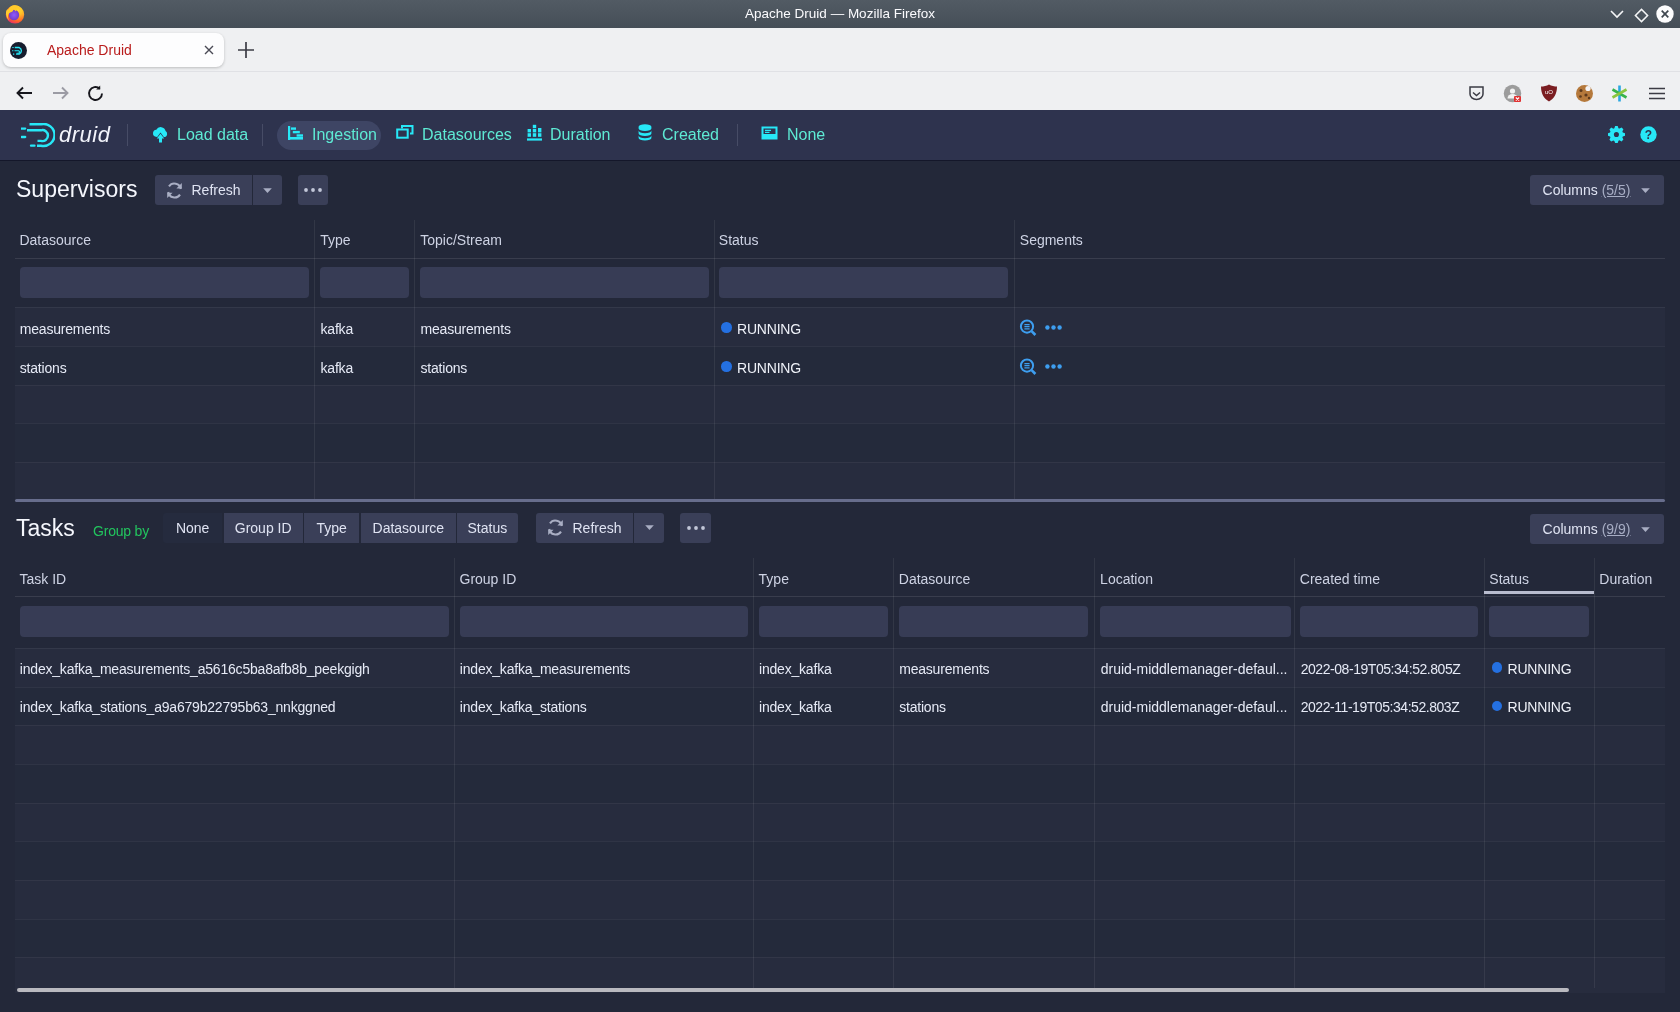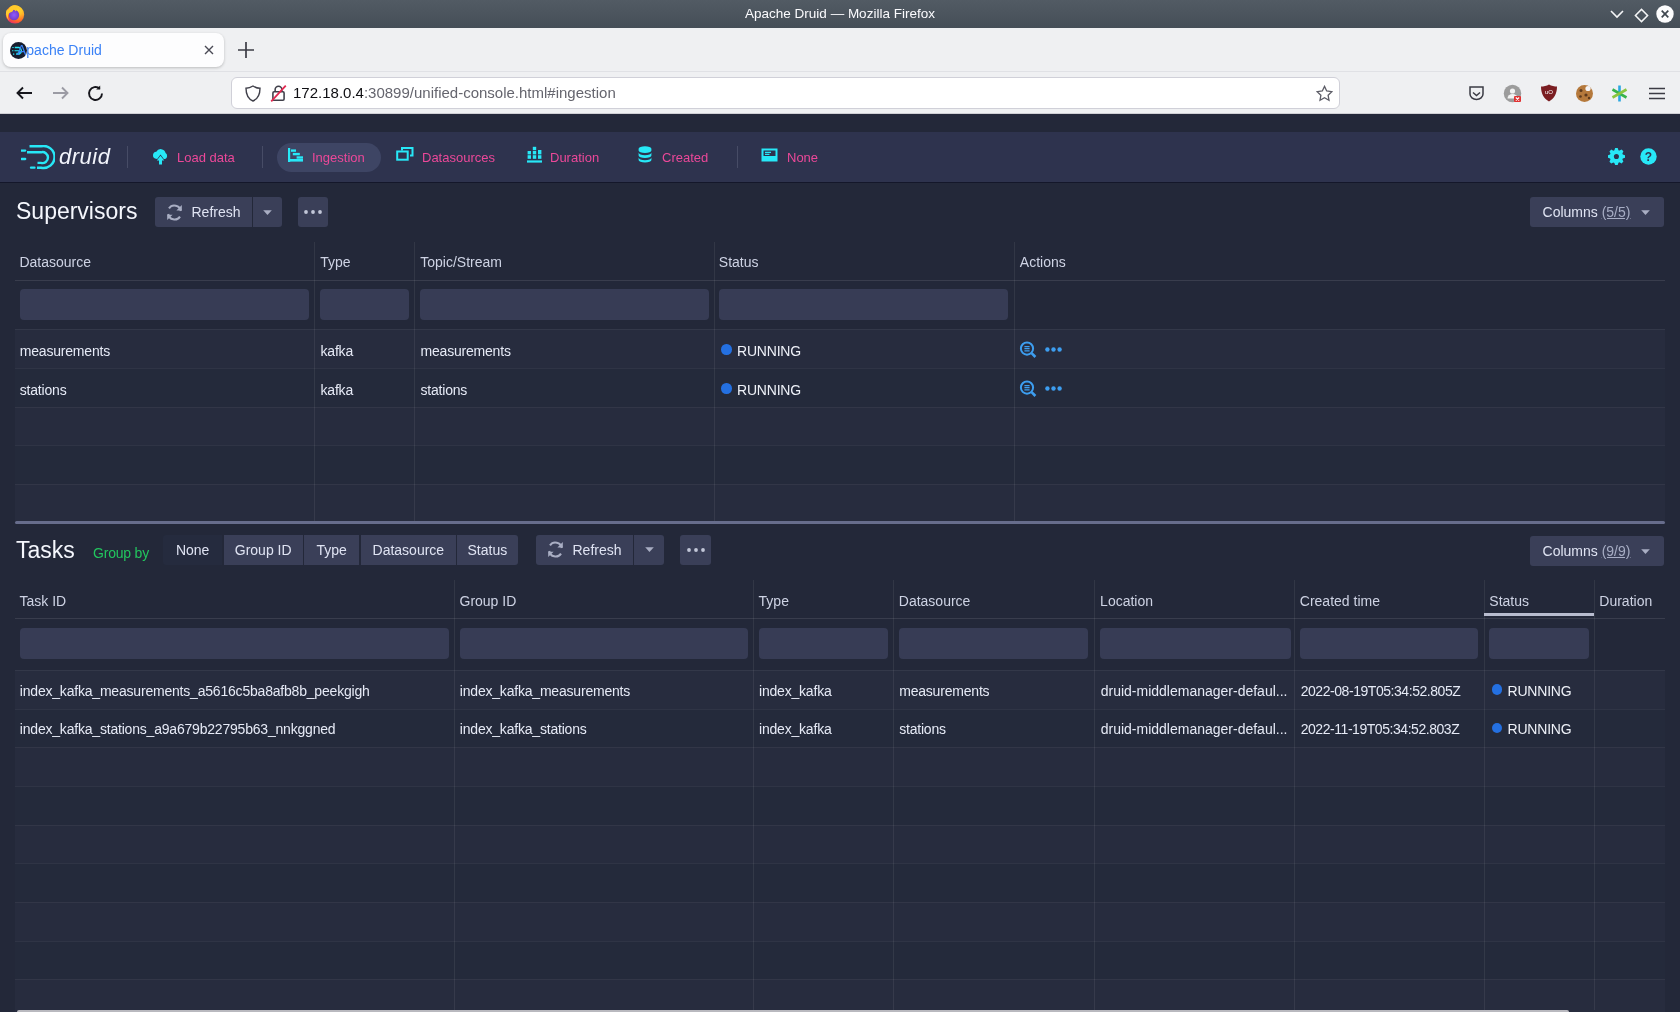--- a/index.html
+++ b/index.html
@@ -8,34 +8,34 @@
 .abs { position:absolute; }
 
 
 #titlebar { position:absolute; left:0; top:0; width:1680px; height:28px;
   background:linear-gradient(#525b64,#454e57); }
 #titletext { position:absolute; left:0; top:0; width:100%; height:28px; line-height:28px;
   text-align:center; color:#fbfbfe; font-size:13.5px; }
 #tabbar { position:absolute; left:0; top:28px; width:1680px; height:44px; background:#eff0f2; border-bottom:1px solid #e0e1e5; }
 #tab { position:absolute; left:3px; top:5px; width:221px; height:34px; background:#fdfdfe;
   border-radius:8px; box-shadow:0 1px 3px rgba(0,0,0,.22); }
-#tabtitle { position:absolute; left:14px; top:0; height:34px; line-height:34px; font-size:14px; color:#3b82f6; }
+#tabtitle { position:absolute; left:44px; top:0; height:34px; line-height:34px; font-size:14px; color:#b91c1c; }
 #urlbar { position:absolute; left:0; top:72px; width:1680px; height:42px; background:#eff0f2;
   border-bottom:1px solid #cfcfd4; }
 #urlfield { position:absolute; left:231px; top:5px; width:1109px; height:32px; background:#fff;
   border:1px solid #d0d0d8; border-radius:6px; }
 #urltext { position:absolute; left:61px; top:0; height:30px; line-height:30px; font-size:15px; color:#0f0f13; white-space:pre; }
 #urltext span { color:#65656e; }
 
 
-#console { position:absolute; left:0; top:132px; width:1680px; height:740px; background:#232839; }
+#console { position:absolute; left:0; top:110px; width:1680px; height:740px; background:#232839; }
 #navbar { position:absolute; left:0; top:0; width:1680px; height:50px; background:#2e334e;
   box-shadow:0 1px 0 #14172a; }
 .navsep { position:absolute; top:14px; width:1px; height:22px; background:#474c66; }
-.navitem { position:absolute; top:0; height:50px; display:flex; align-items:center; color:#ec4899; font-size:13px; }
+.navitem { position:absolute; top:0; height:50px; display:flex; align-items:center; color:#5eead4; font-size:16px; }
 #pill { position:absolute; left:277px; top:11px; width:104px; height:29px; background:#3e4564; border-radius:15px; }
 .wordmark { font-style:italic; font-size:22px; color:#f2f4fb; letter-spacing:0.5px; }
 
 .title { position:absolute; font-size:23px; color:#f5f7fd; }
 .btn { position:absolute; height:30px; background:#3a3f58; border-radius:3px; color:#dfe3f2;
   font-size:14px; display:flex; align-items:center; justify-content:center; }
 .btn .dim { color:#a7adc4;text-decoration:underline; }
 
 
 .vline { position:absolute; width:1px; background:rgba(255,255,255,.07); }
@@ -102,34 +102,20 @@
   <svg class="abs" style="left:16px;top:14px" width="17" height="14" viewBox="0 0 17 14">
     <path d="M16 7 H2 M7 1.5 L1.5 7 L7 12.5" stroke="#16161c" stroke-width="1.9" fill="none"></path>
   </svg>
   <svg class="abs" style="left:52px;top:14px" width="17" height="14" viewBox="0 0 17 14">
     <path d="M1 7 H15 M10 1.5 L15.5 7 L10 12.5" stroke="#9b9ba4" stroke-width="1.9" fill="none"></path>
   </svg>
   <svg class="abs" style="left:87px;top:13px" width="17" height="17" viewBox="0 0 17 17">
     <path d="M15 8.5 a6.5 6.5 0 1 1 -2.2 -4.9" stroke="#16161c" stroke-width="1.9" fill="none"></path>
     <path d="M13.2 0.5 v4 h-4 z" fill="#16161c"></path>
   </svg>
-  <div id="urlfield">
-    <svg class="abs" style="left:13px;top:7px" width="16" height="17" viewBox="0 0 16 17">
-      <path d="M8 1 C10.5 2.6 13 3.2 15 3.2 C15 10 12.5 14 8 16 C3.5 14 1 10 1 3.2 C3 3.2 5.5 2.6 8 1 Z" fill="none" stroke="#40404a" stroke-width="1.4"></path>
-    </svg>
-    <svg class="abs" style="left:37px;top:6px" width="19" height="19" viewBox="0 0 17 17">
-      <rect x="3.5" y="7" width="10" height="7.5" rx="1" fill="none" stroke="#40404a" stroke-width="1.4"></rect>
-      <path d="M5.5 7 V5 a3 3 0 0 1 6 0 V7" fill="none" stroke="#40404a" stroke-width="1.4"></path>
-      <path d="M2 15.5 L15 1.5" stroke="#e22850" stroke-width="1.6"></path>
-    </svg>
-    <div id="urltext">172.18.0.4<span>:30899/unified-console.html#ingestion</span></div>
-    <svg class="abs" style="left:1084px;top:7px" width="17" height="17" viewBox="0 0 17 17">
-      <path d="M8.5 1.4 L10.7 6 L15.8 6.7 L12.1 10.2 L13 15.2 L8.5 12.8 L4 15.2 L4.9 10.2 L1.2 6.7 L6.3 6 Z" fill="none" stroke="#5c5c66" stroke-width="1.3"></path>
-    </svg>
-  </div>
   <svg class="abs" style="left:1468px;top:13px" width="17" height="17" viewBox="0 0 17 17">
     <path d="M2 2 H15 V9 a6.5 5.5 0 0 1 -13 0 Z" fill="none" stroke="#3b3b44" stroke-width="1.5"></path>
     <path d="M5 7.5 L8.5 10.5 L12 7.5" stroke="#3b3b44" stroke-width="1.5" fill="none"></path>
   </svg>
   <svg class="abs" style="left:1503px;top:12px" width="19" height="19" viewBox="0 0 19 19">
     <circle cx="9.5" cy="9.5" r="8.7" fill="#9c9c9c"></circle>
     <circle cx="9.5" cy="7" r="2.6" fill="#f2f2f2"></circle>
     <path d="M4.5 14.5 a5 4.5 0 0 1 10 0 z" fill="#f2f2f2"></path>
     <rect x="11" y="12" width="7" height="6" rx="1" fill="#e03131"></rect>
     <path d="M12.8 13.5 l3.4 3 m0 -3 l-3.4 3" stroke="#fff" stroke-width="1.1"></path>
@@ -267,21 +253,21 @@
     <div class="hline" style="left:15px;top:147.5px;width:1650px"></div>
     <div class="hline" style="left:15px;top:197px;width:1650px;background:rgba(255,255,255,.06)"></div>
     <div class="hline" style="left:15px;top:236px;width:1650px;background:rgba(255,255,255,.05)"></div>
     <div class="hline" style="left:15px;top:274.7px;width:1650px;background:rgba(255,255,255,.05)"></div>
     <div class="hline" style="left:15px;top:313.4px;width:1650px;background:rgba(255,255,255,.05)"></div>
     <div class="hline" style="left:15px;top:352px;width:1650px;background:rgba(255,255,255,.05)"></div>
     <div class="hdrtxt" style="left:19.4px;top:122px">Datasource</div>
     <div class="hdrtxt" style="left:320.3px;top:122px">Type</div>
     <div class="hdrtxt" style="left:420.3px;top:122px">Topic/Stream</div>
     <div class="hdrtxt" style="left:718.8px;top:122px">Status</div>
-    <div class="hdrtxt" style="left:1019.8px;top:122px">Actions</div>
+    <div class="hdrtxt" style="left:1019.8px;top:122px">Segments</div>
     <div class="filter" style="left:19.6px;top:157px;width:289px"></div>
     <div class="filter" style="left:319.5px;top:157px;width:89px"></div>
     <div class="filter" style="left:419.8px;top:157px;width:289px"></div>
     <div class="filter" style="left:719.3px;top:157px;width:289px"></div>
     <div class="cell" style="left:19.8px;top:199.9px;line-height:38.7px">measurements</div>
     <div class="cell" style="left:320.5px;top:199.9px;line-height:38.7px">kafka</div>
     <div class="cell" style="left:420.5px;top:199.9px;line-height:38.7px">measurements</div>
     <div class="dot" style="left:721px;top:212px"></div>
     <div class="cell" style="left:737px;top:199.9px;line-height:38.7px;color:#eef1f8">RUNNING</div>
     <div class="cell" style="left:19.8px;top:238.6px;line-height:38.6px">stations</div>

